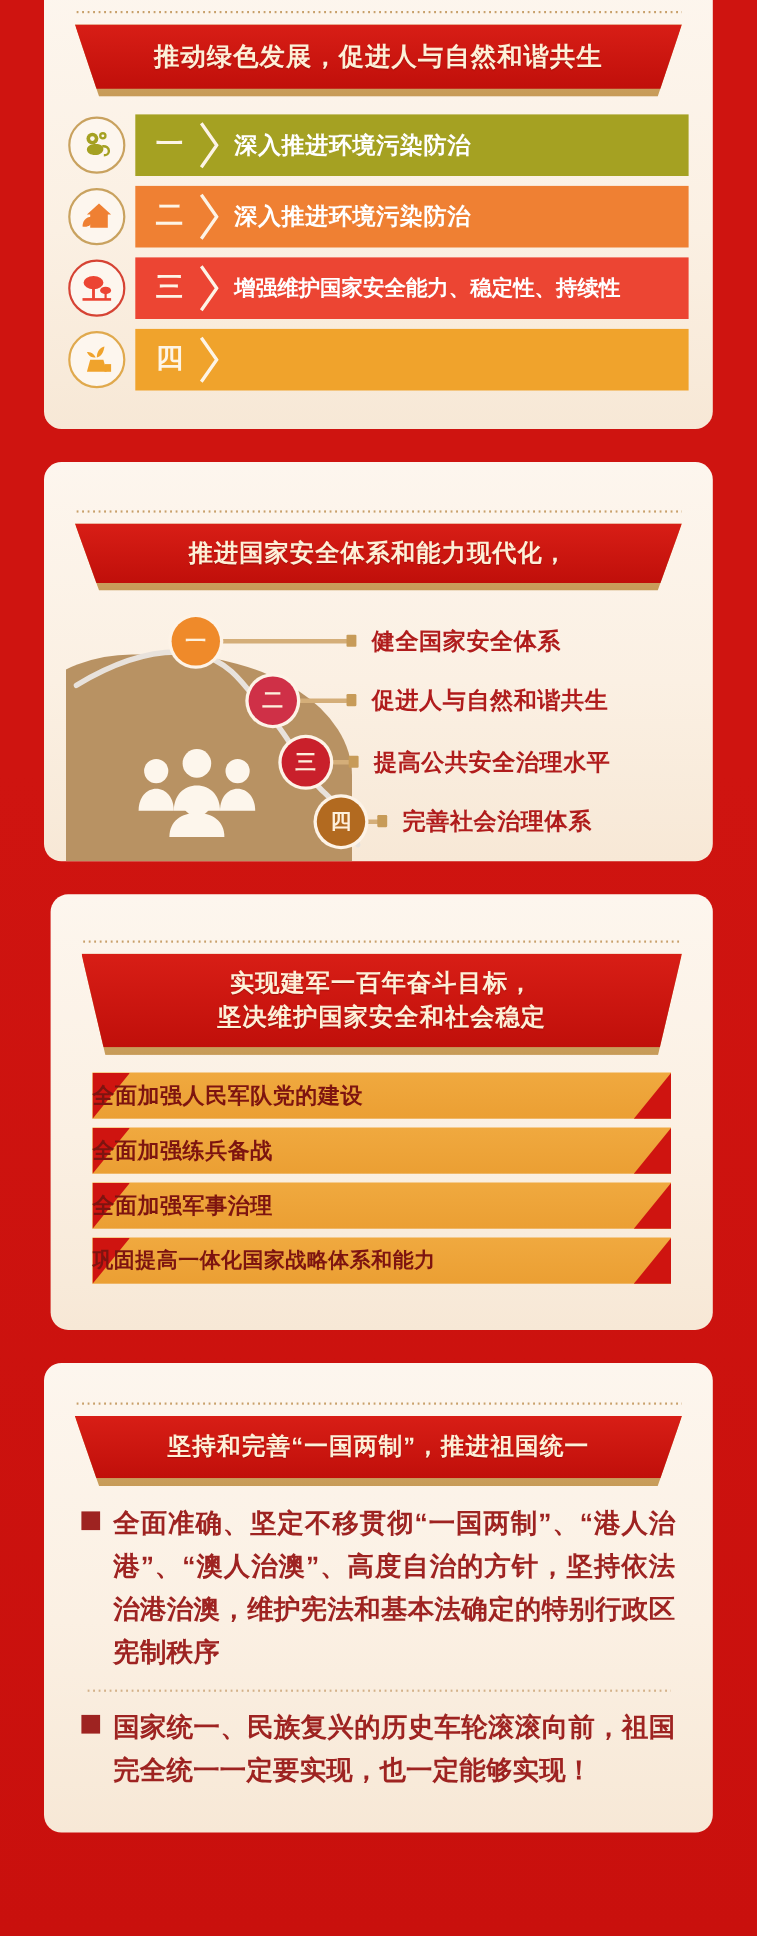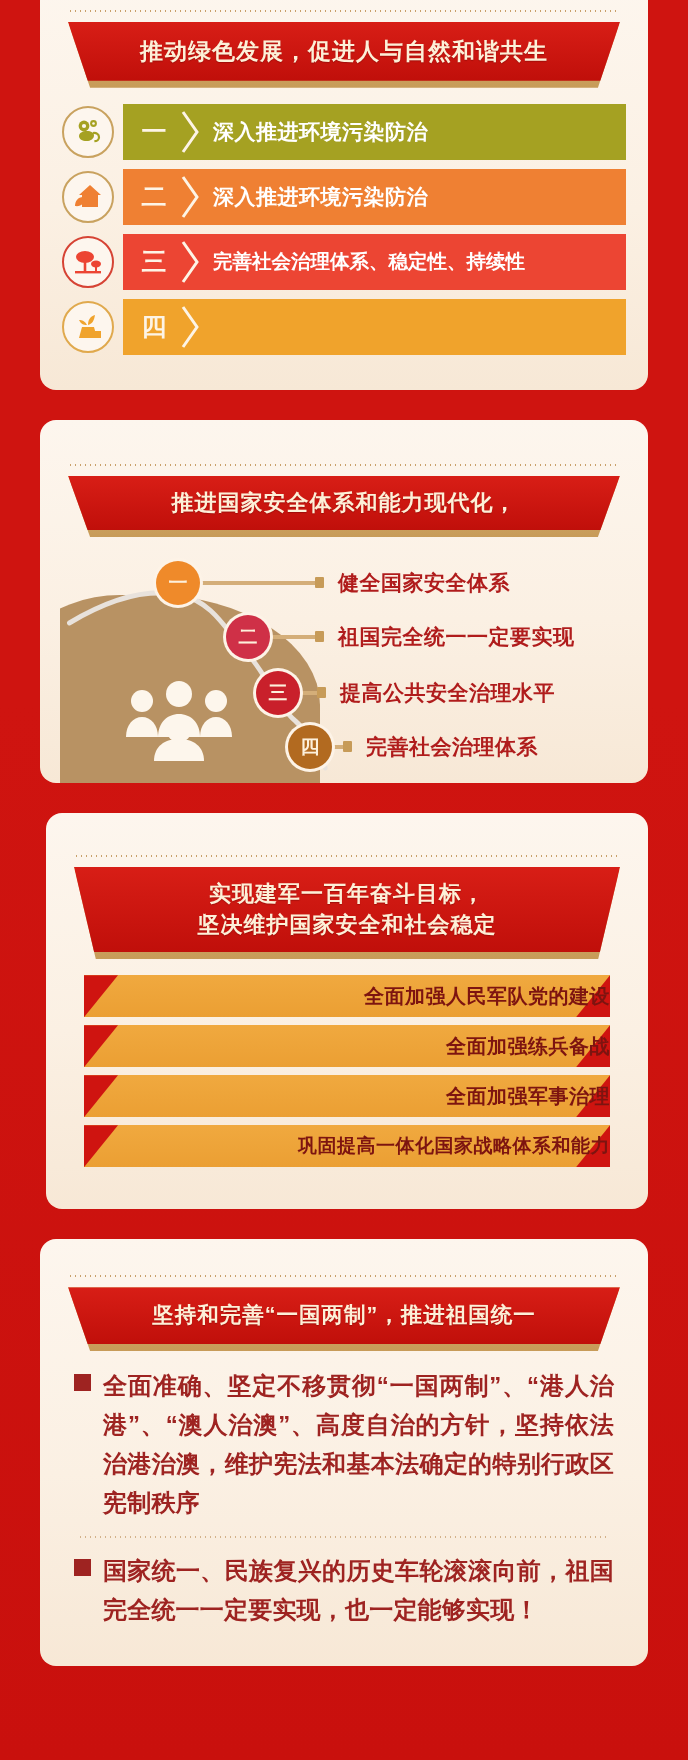--- a/index.html
+++ b/index.html
@@ -167,21 +167,21 @@
     font-size:21px;font-weight:bold;color:#b01c1c;
     margin-left:14px;white-space:nowrap;letter-spacing:.5px;
   }
 
   
   .ribbons{margin:14px 18px 0 18px;}
   .ribbon{
     position:relative;
     height:42px;
     margin-bottom:8px;
-    display:flex;align-items:center;justify-content:flex-end;
+    display:flex;align-items:center;justify-content:flex-start;
     background:linear-gradient(180deg,#f0a93f 0%,#eb9f33 100%);
     color:#7d1410;
     font-size:20px;font-weight:bold;
     letter-spacing:.5px;
     white-space:nowrap;
   }
   .ribbon .cornerL{
     position:absolute;left:0;top:0;width:34px;height:42px;
     background:#cf1410;
     clip-path:polygon(0 0,100% 0,0 100%);
@@ -285,21 +285,21 @@
               <rect x="24" y="21" width="2" height="6"></rect>
               <rect x="4" y="26" width="26" height="2.4"></rect>
             </g>
           </svg>
         </div>
         <div class="bar" style="background:#ec4533;">
           <div class="num">三</div>
           <svg class="chev" viewBox="0 0 18 44">
             <path d="M2 2 L16 22 L2 42" fill="none" stroke="#fdf4e6" stroke-width="3"></path>
           </svg>
-          <div class="txt small">完善社会治理体系、稳定性、持续性</div>
+          <div class="txt small">增强维护国家安全能力、稳定性、持续性</div>
         </div>
       </div>
 
       <div class="row">
         <div class="badge" style="border-color:#e0a94d;">
           <svg width="34" height="34" viewBox="0 0 34 34">
             <g fill="#f0a32c">
               <path d="M17 15c0-6 3-9 7-10-1 6-3 9-7 10z"></path>
               <path d="M16 15c-2-4-5-5-8-5 2 4 4 5 8 5z"></path>
               <path d="M11 17h12l3 11H8z"></path>
@@ -356,21 +356,21 @@
         <div class="dashcap"></div>
         <div class="sec-label">健全国家安全体系</div>
       </div>
 
       <div class="sec-item" style="left:166px;top:70px;">
         <div class="pin" style="background:#cf3047;">
           <span>二</span>
         </div>
         <div class="dash" style="width:64px;margin-left:26px;"></div>
         <div class="dashcap"></div>
-        <div class="sec-label">祖国完全统一一定要实现</div>
+        <div class="sec-label">促进人与自然和谐共生</div>
       </div>
 
       <div class="sec-item" style="left:196px;top:126px;">
         <div class="pin" style="background:#c9202b;">
           <span>三</span>
         </div>
         <div class="dash" style="width:36px;margin-left:26px;"></div>
         <div class="dashcap"></div>
         <div class="sec-label">提高公共安全治理水平</div>
       </div>

